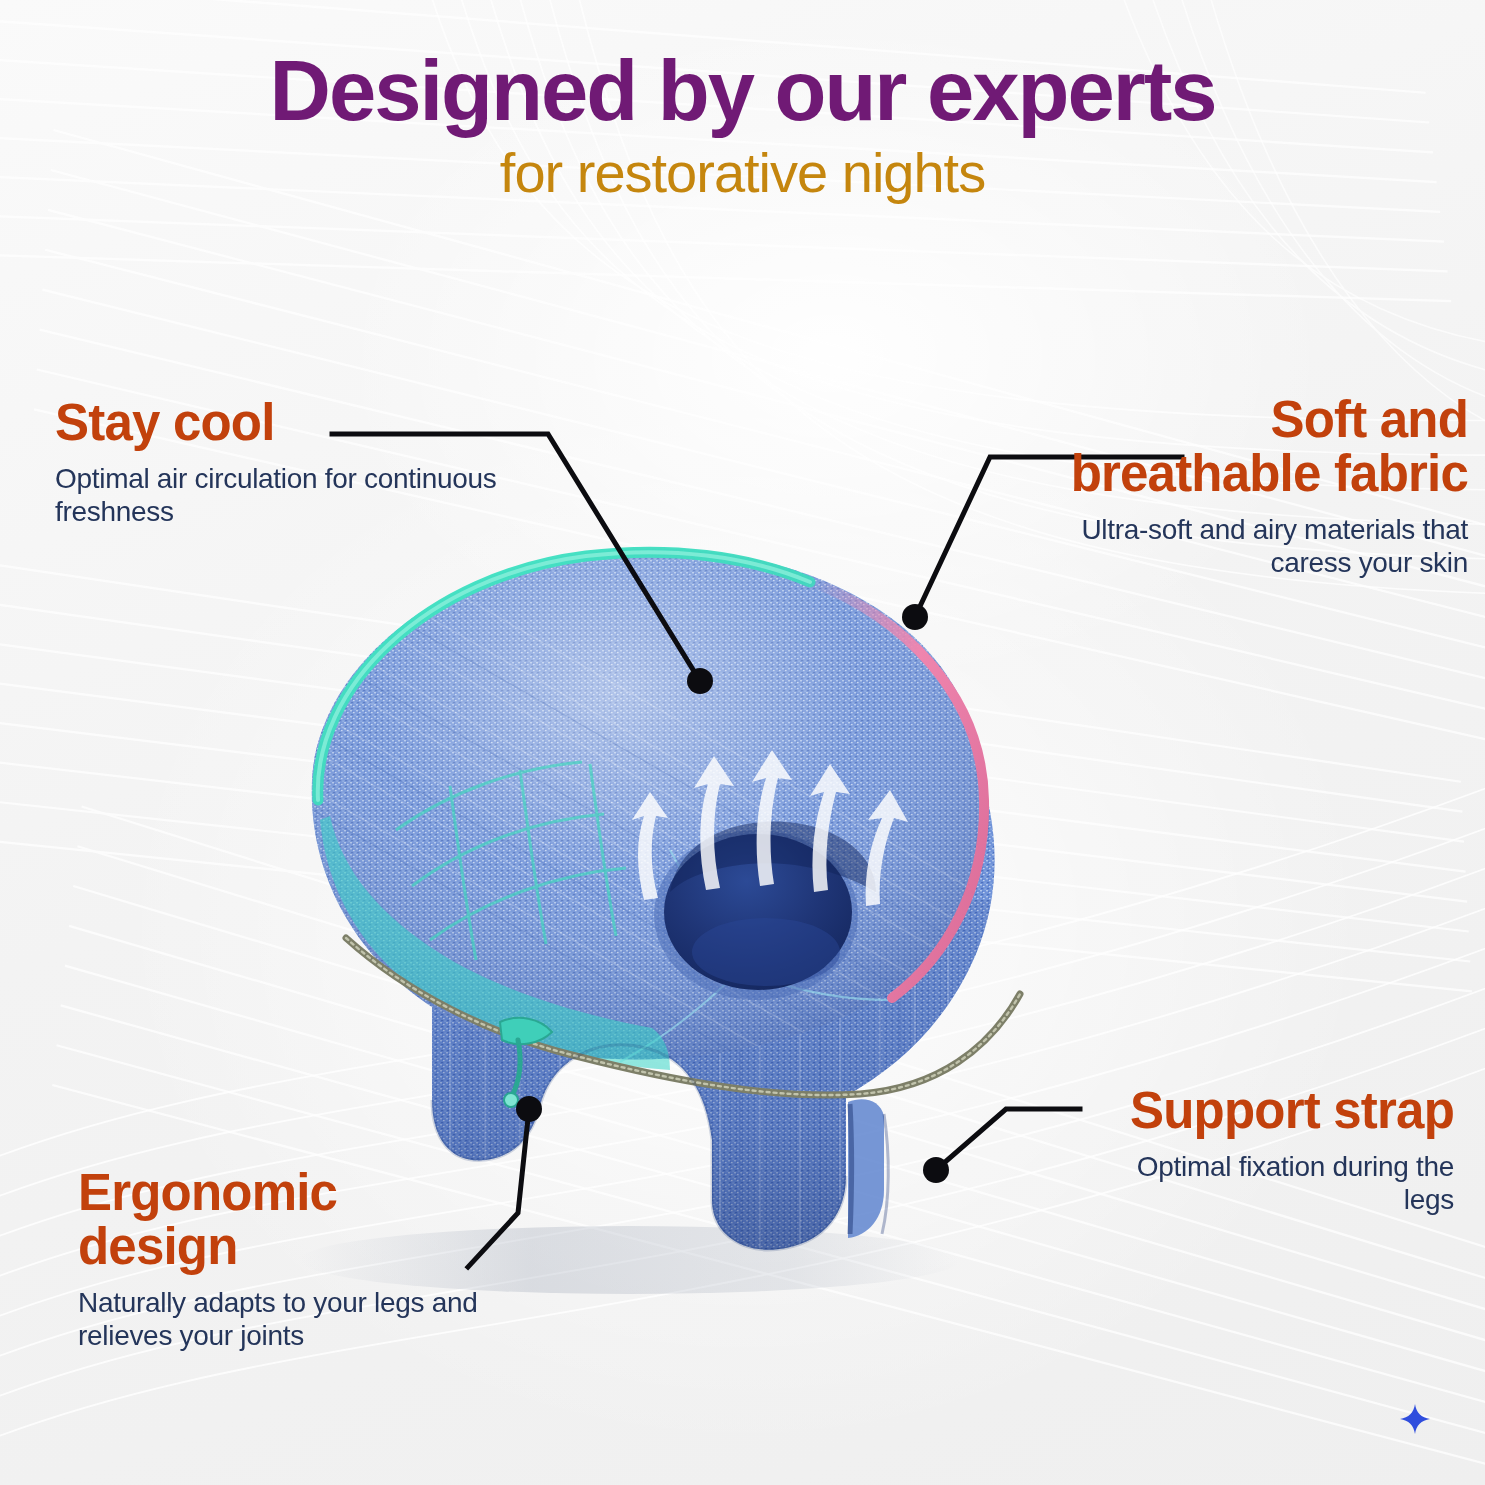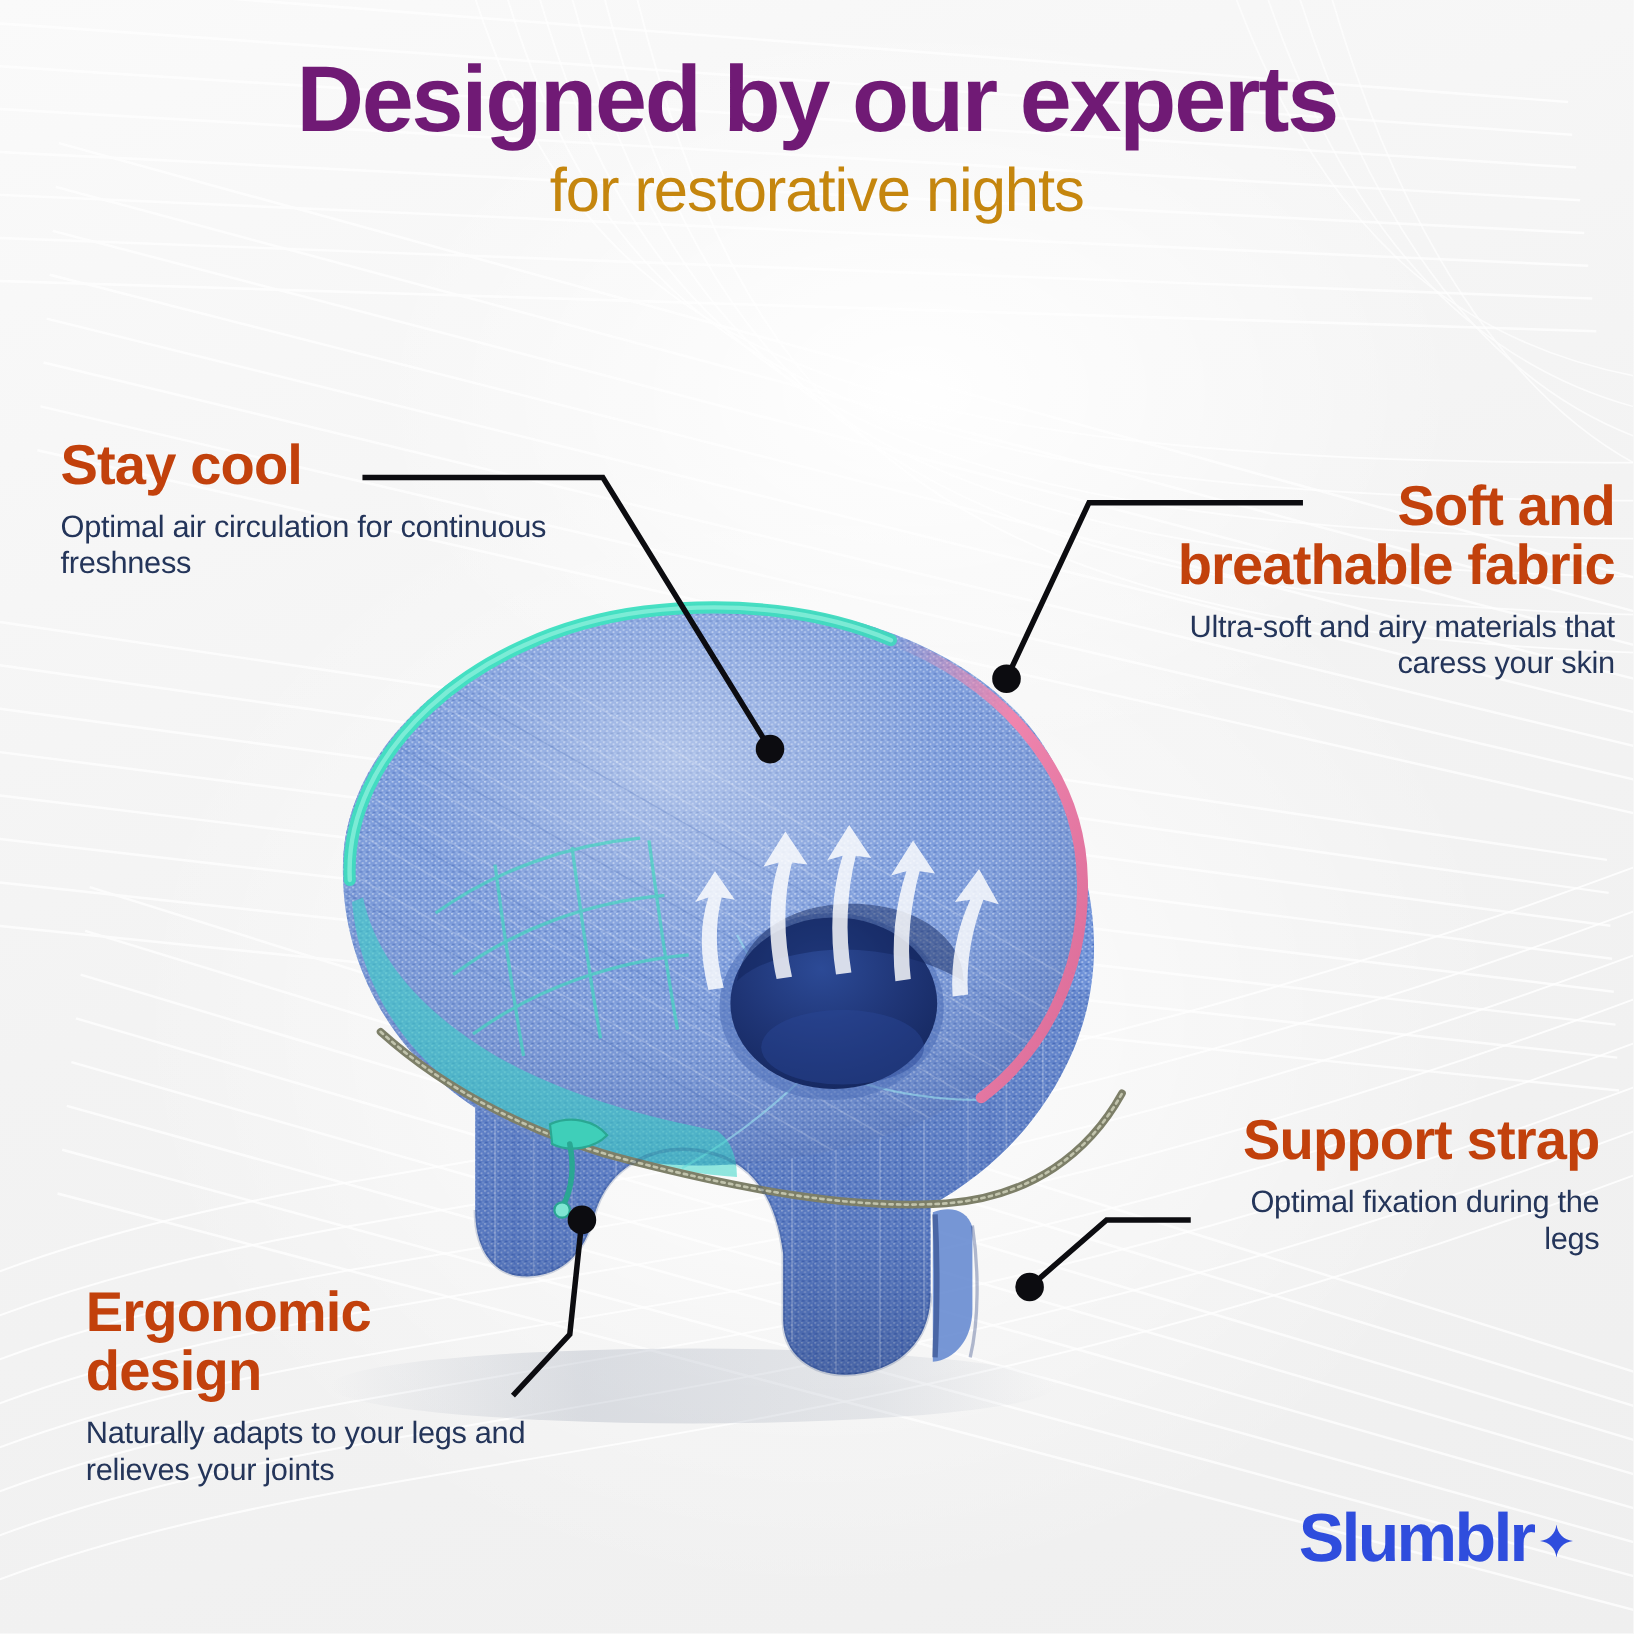--- a/index.html
+++ b/index.html
@@ -48,23 +48,23 @@
     font-size:51px; font-weight:bold; color:#c2410c;
     line-height:1.06; letter-spacing:-0.8px;
   }
   .feature-desc {
     font-size:28px; color:#24355a; line-height:1.18;
     letter-spacing:-0.3px; margin-top:12px; font-weight:400;
   }
   .align-right { text-align:right; }
 
   #feature-stay-cool    { left:55px;  top:396px;  width:510px; }
-  #feature-soft-fabric  { left:1018px; top:393px; width:450px;margin-top:40px; }
+  #feature-soft-fabric  { left:1018px; top:393px; width:450px; }
   #feature-ergonomic    { left:78px;  top:1166px; width:420px; }
-  #feature-support-strap{ left:1082px; top:1010px; width:372px; }
+  #feature-support-strap{ left:1082px; top:1084px; width:372px; }
 
   
   #callouts { position:absolute; inset:0; z-index:7; pointer-events:none; }
 
   
   #product { position:absolute; left:200px; top:500px; width:900px; height:840px; z-index:5; }
   #product svg { display:block; width:100%; height:100%; }
 
   
   #logo-block {
@@ -392,20 +392,19 @@
     <div class="feature-title">Ergonomic design</div>
     <div class="feature-desc">Naturally adapts to your legs and relieves your joints</div>
   </div>
 
   <div class="feature align-right" id="feature-support-strap">
     <div class="feature-title">Support strap</div>
     <div class="feature-desc">Optimal fixation during the legs</div>
   </div>
 
   <div id="logo-block">
-    <span id="logo-text">Slumblr</span>
     <svg id="logo-spark" viewBox="0 0 40 40">
       <path d="M20,0 C21.6,11.6 28.4,18.4 40,20 C28.4,21.6 21.6,28.4 20,40
                C18.4,28.4 11.6,21.6 0,20 C11.6,18.4 18.4,11.6 20,0 Z" fill="#2f4ddd"></path>
     </svg>
   </div>
 
 </div>
 
 </body></html>

